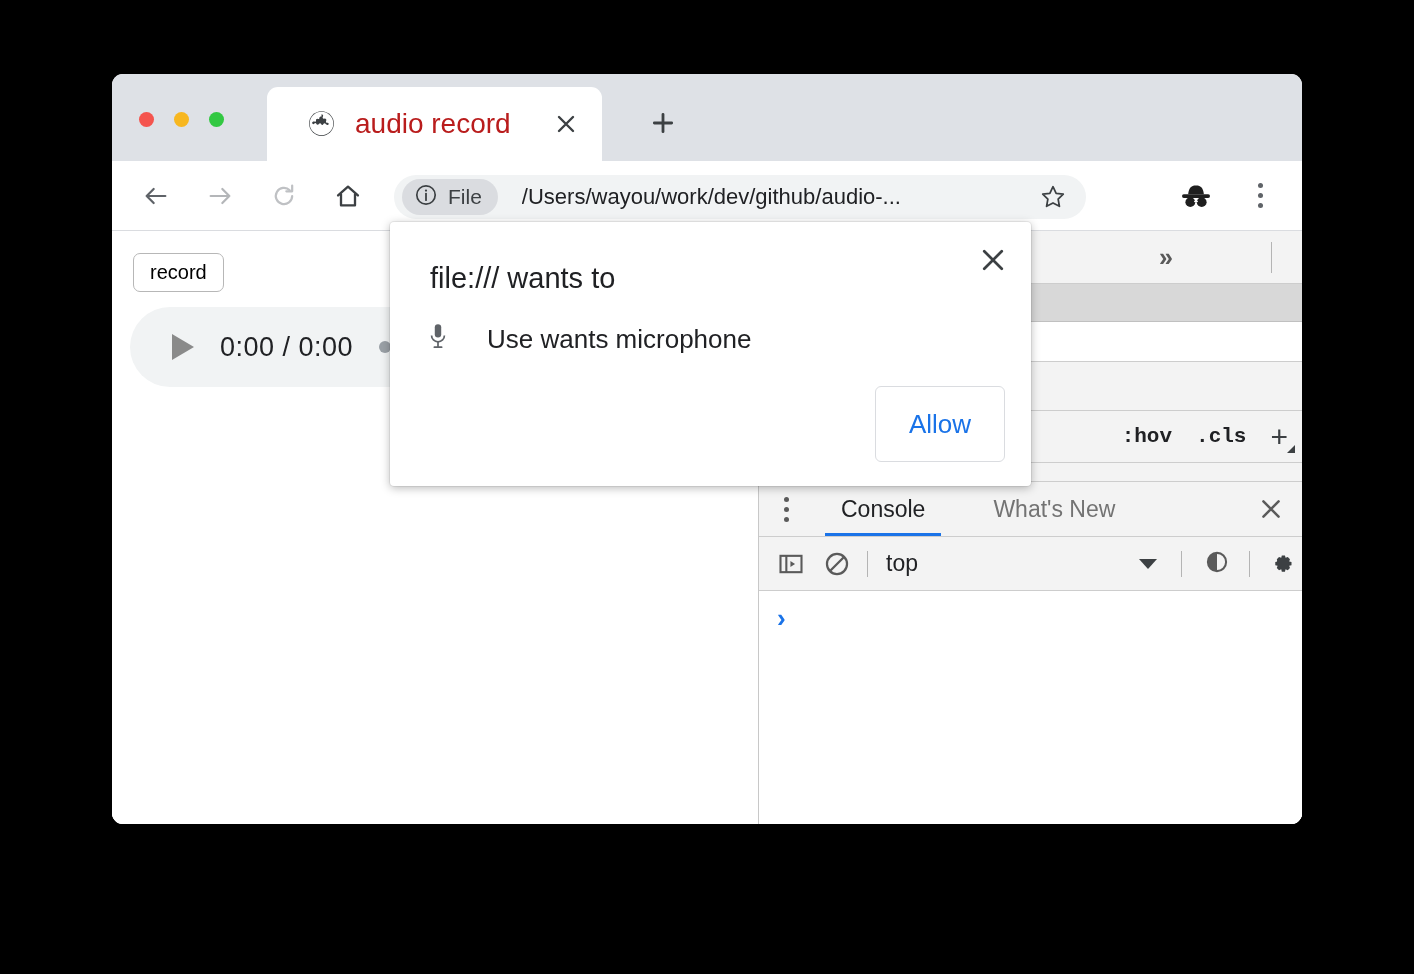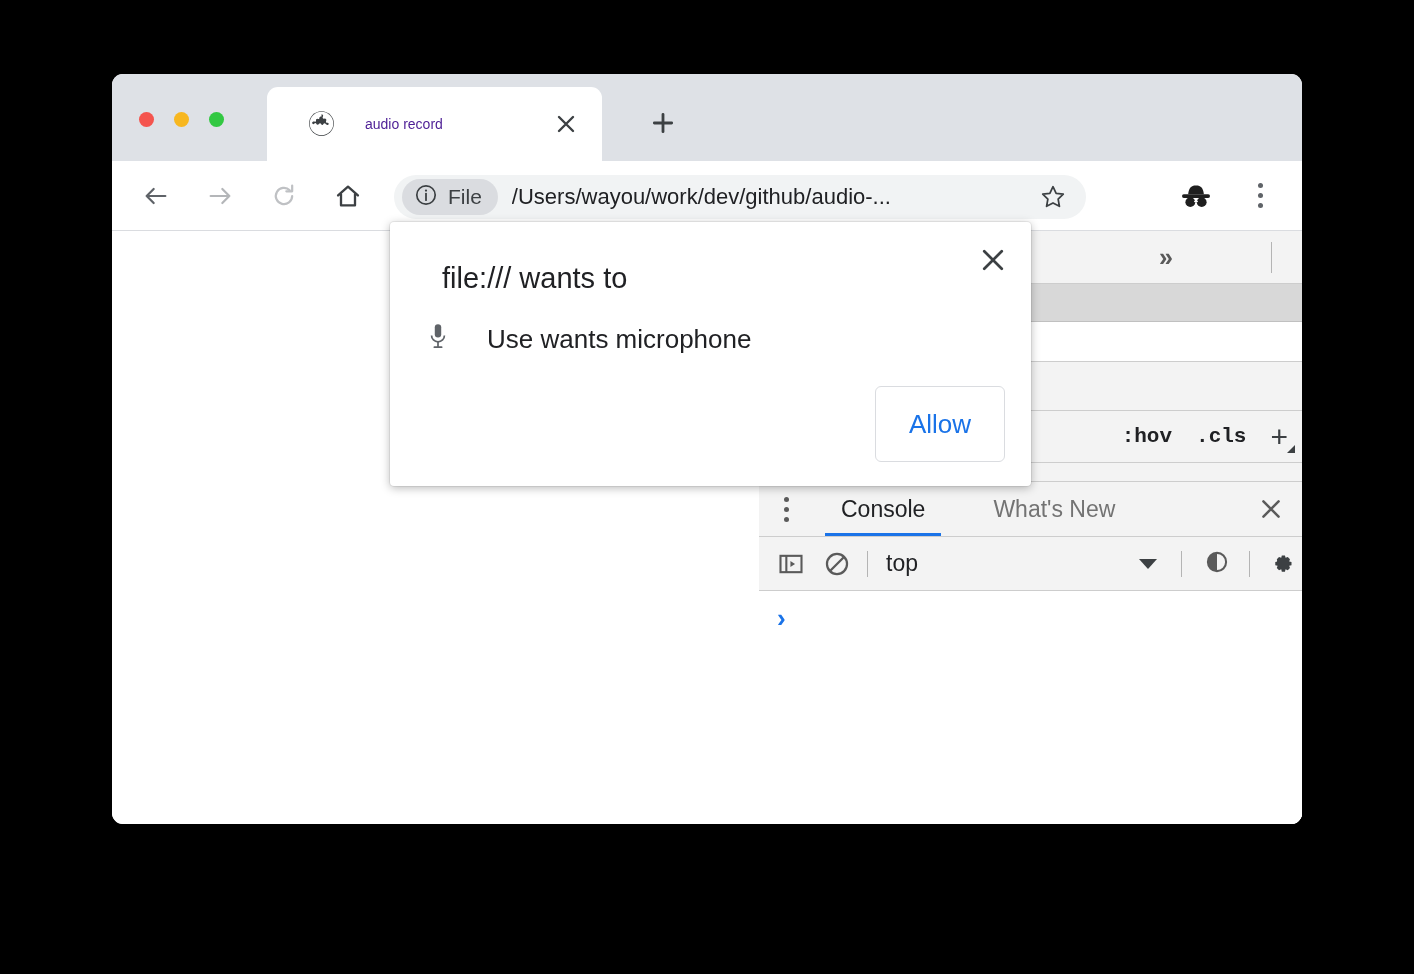--- a/index.html
+++ b/index.html
@@ -41,23 +41,23 @@
     width: 335px; height: 74px;
     background: #ffffff;
     border-radius: 11px 11px 0 0;
     display: flex; align-items: center;
   }
   .tab-favicon {
     position: absolute; left: 41px; top: 23px;
     width: 27px; height: 27px;
   }
   .tab-title {
-    position: absolute; left: 98px; top: 50%;
-    transform: translateY(-50%);
-    font-size: 14px; color: #4c1d95;
+    position: absolute; left: 88px; top: 50%;
+    transform: translateY(-50%);
+    font-size: 28px; color: #b91c1c;
     white-space: nowrap;
   }
   .tab-close {
     position: absolute; right: 22px; top: 50%;
     transform: translateY(-50%);
     width: 28px; height: 28px;
     display: flex; align-items: center; justify-content: center;
   }
   .newtab {
     position: absolute; left: 528px; top: 26px;
@@ -95,21 +95,21 @@
     margin-left: 8px;
     height: 36px;
     padding: 0 16px 0 12px;
     background: #dadce0;
     border-radius: 18px;
   }
   .file-chip .label {
     font-size: 21px; color: #3c4043;
   }
   .url-text {
-    margin-left: 14px;
+    margin-left: 24px;
     font-size: 22px; color: #202124;
     white-space: nowrap; overflow: hidden;
   }
   .star-btn {
     position: absolute; right: 16px; top: 50%;
     transform: translateY(-50%);
     width: 34px; height: 34px;
     display: flex; align-items: center; justify-content: center;
   }
   .incognito {
@@ -347,21 +347,21 @@
     background: #ffffff;
     border-radius: 4px;
     box-shadow: 0 2px 10px rgba(0,0,0,.28), 0 0 0 1px rgba(0,0,0,.06);
   }
   .perm-close {
     position: absolute; right: 20px; top: 20px;
     width: 36px; height: 36px;
     display: flex; align-items: center; justify-content: center;
   }
   .perm-title {
-    position: absolute; left: 52px; top: 40px;
+    position: absolute; left: 40px; top: 40px;
     font-size: 29px; color: #202124;
   }
   .perm-item {
     position: absolute; left: 35px; top: 100px;
     display: flex; align-items: center;
   }
   .perm-item .ptext {
     margin-left: 36px; font-size: 26px; color: #202124;
   }
   .perm-actions {
@@ -470,20 +470,28 @@
 
     <div class="kebab">
       <i></i>
         <i></i>
         <i></i>
     </div>
   </div>
 
   <div class="content">
 
+    <div class="page">
+      <button class="record-btn">record</button>
+      <div class="audio-player">
+        <span class="ap-play"></span>
+        <span class="ap-time">0:00 / 0:00</span>
+        <span class="ap-knob"></span>
+      </div>
+    </div>
 
     <div class="devtools">
 
       <div class="dt-toprow">
         <span class="dt-more">»</span>
         <span class="dt-sep"></span>
 
         <span class="dt-tabunderline"></span>
       </div>
 

